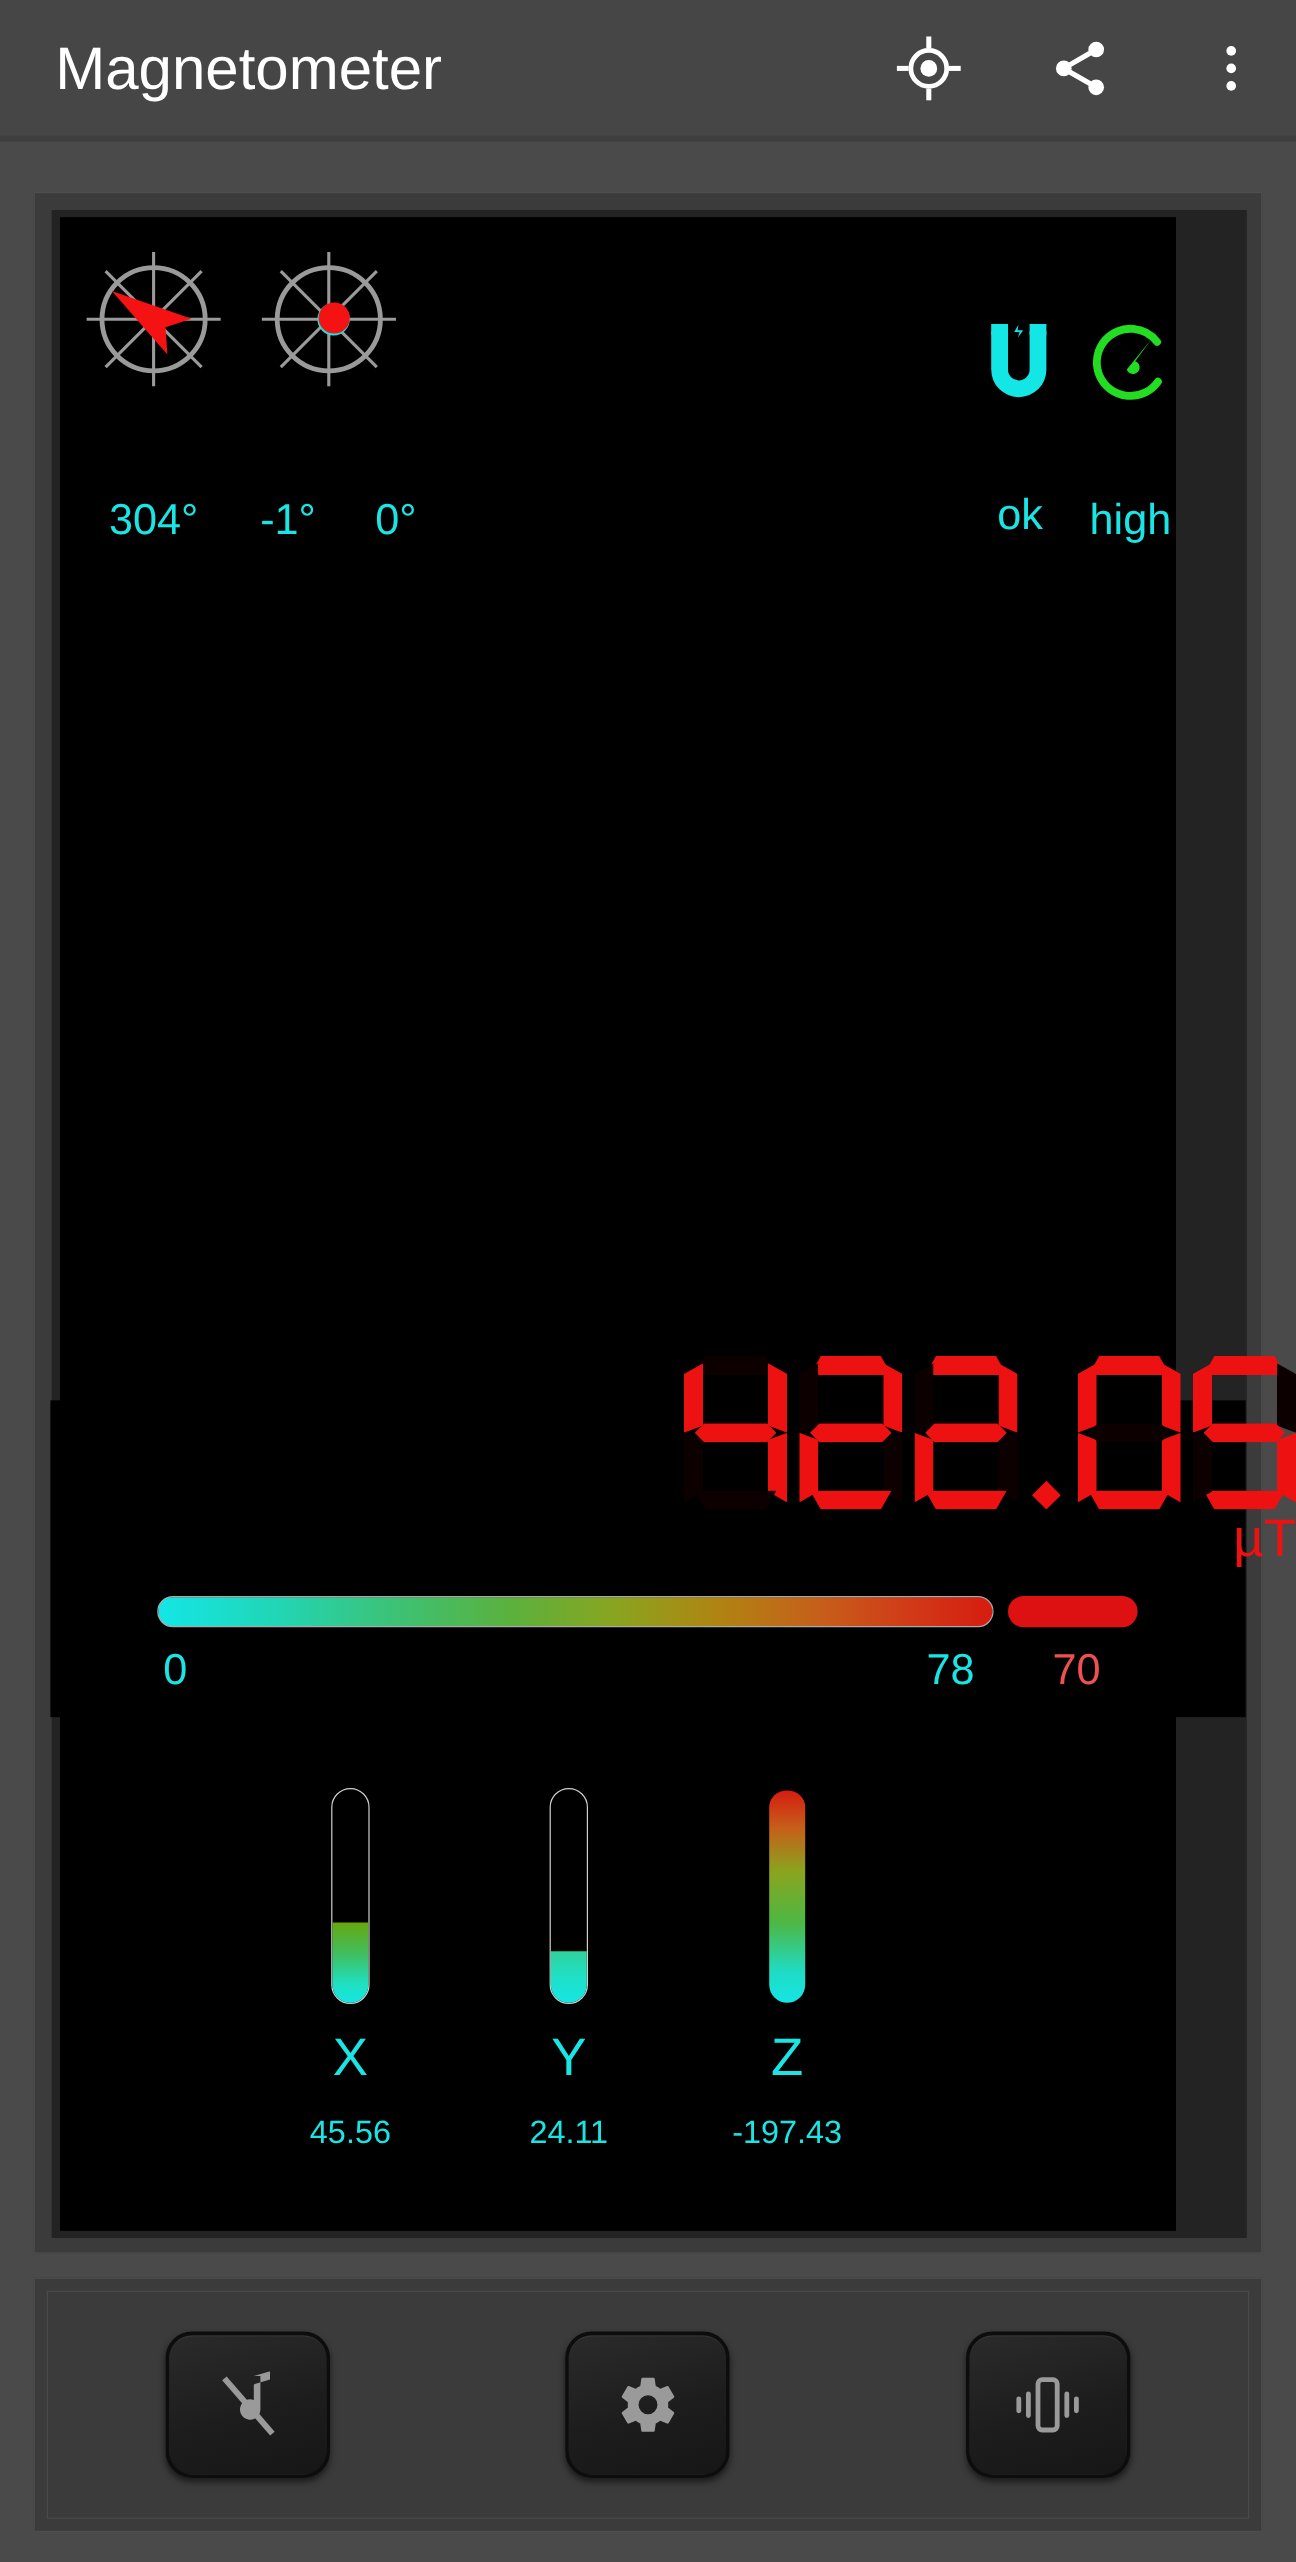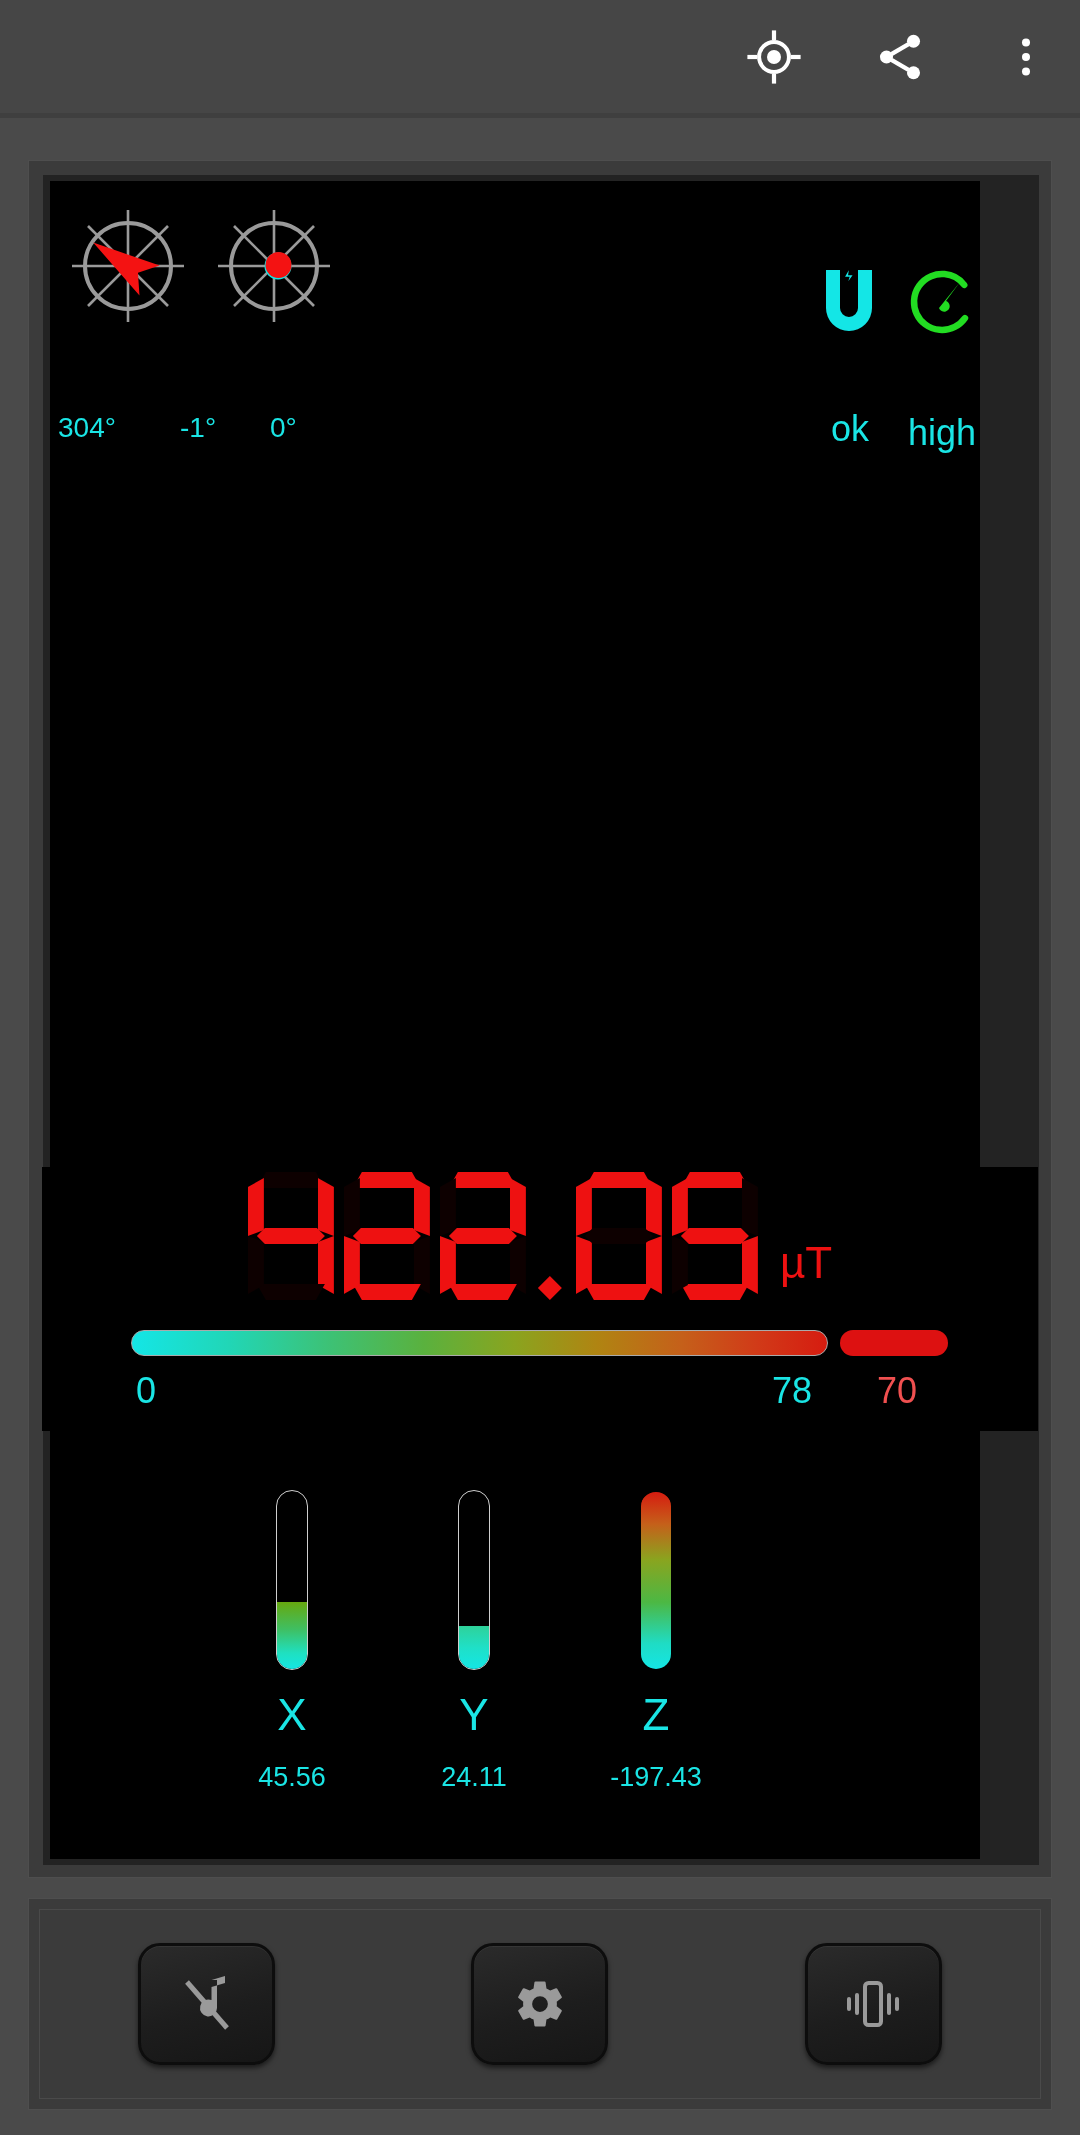--- a/index.html
+++ b/index.html
@@ -82,21 +82,22 @@
   .gauges {
     position: absolute; left: 0; top: 0;
     width: 1080px; height: 300px;
     pointer-events: none;
   }
   .gauge { position: absolute; }
   .gauge svg { display: block; }
   .gauge-label {
     position: absolute;
     color: #1ae5e5;
-    font-size: 28px;
+    font-size: 36px;
+    text-align: center;
     white-space: nowrap;
   }
 
   .status-icon { position: absolute; }
   .status-icon svg { display: block; }
   .status-label {
     position: absolute;
     color: #1ae5e5;
     font-size: 36px;
     text-align: center;
@@ -104,20 +105,21 @@
   }
 
   
   .readout {
     position: absolute;
     left: 0; top: 1150px;
     width: 1080px; height: 150px;
     display: flex;
     align-items: flex-end;
     justify-content: center;
+    flex-direction: column;
   }
   .seg-digits { display: flex; align-items: flex-end; gap: 10px; }
   .seg { position: relative; width: 86px; height: 128px; }
   .seg.dot { width: 30px; }
   .seg i { position: absolute; background: #ee1111; display: block; }
   
   .s-a { left: 9px;  top: 0px;   width: 68px; height: 16px;
          clip-path: polygon(9px 0, calc(100% - 9px) 0, 100% 100%, 0 100%); }
   .s-g { left: 9px;  top: 56px;  width: 68px; height: 16px;
          clip-path: polygon(8px 0, calc(100% - 8px) 0, 100% 50%, calc(100% - 8px) 100%, 8px 100%, 0 50%); }
@@ -225,20 +227,21 @@
     border: 3px solid #0d0d0d;
     box-shadow: 0 3px 5px rgba(0,0,0,0.55), inset 0 1px 0 rgba(255,255,255,0.06);
     display: flex; align-items: center; justify-content: center;
   }
   .tb-btn svg { display: block; }
 </style>
 </head>
 <body>
 
 <div class="appbar">
+  <div class="appbar-title">Magnetometer</div>
   <div class="appbar-actions">
 
     <div class="appbar-btn">
       <span>
         <svg width="56" height="56" viewBox="0 0 24 24">
           <circle cx="12" cy="12" r="6.4" fill="none" stroke="#ffffff" stroke-width="1.7"></circle>
           <circle cx="12" cy="12" r="3" fill="#ffffff"></circle>
           <rect x="11.1" y="0.6" width="1.8" height="4.2" fill="#ffffff"></rect>
           <rect x="11.1" y="19.2" width="1.8" height="4.2" fill="#ffffff"></rect>
           <rect x="0.6" y="11.1" width="4.2" height="1.8" fill="#ffffff"></rect>

